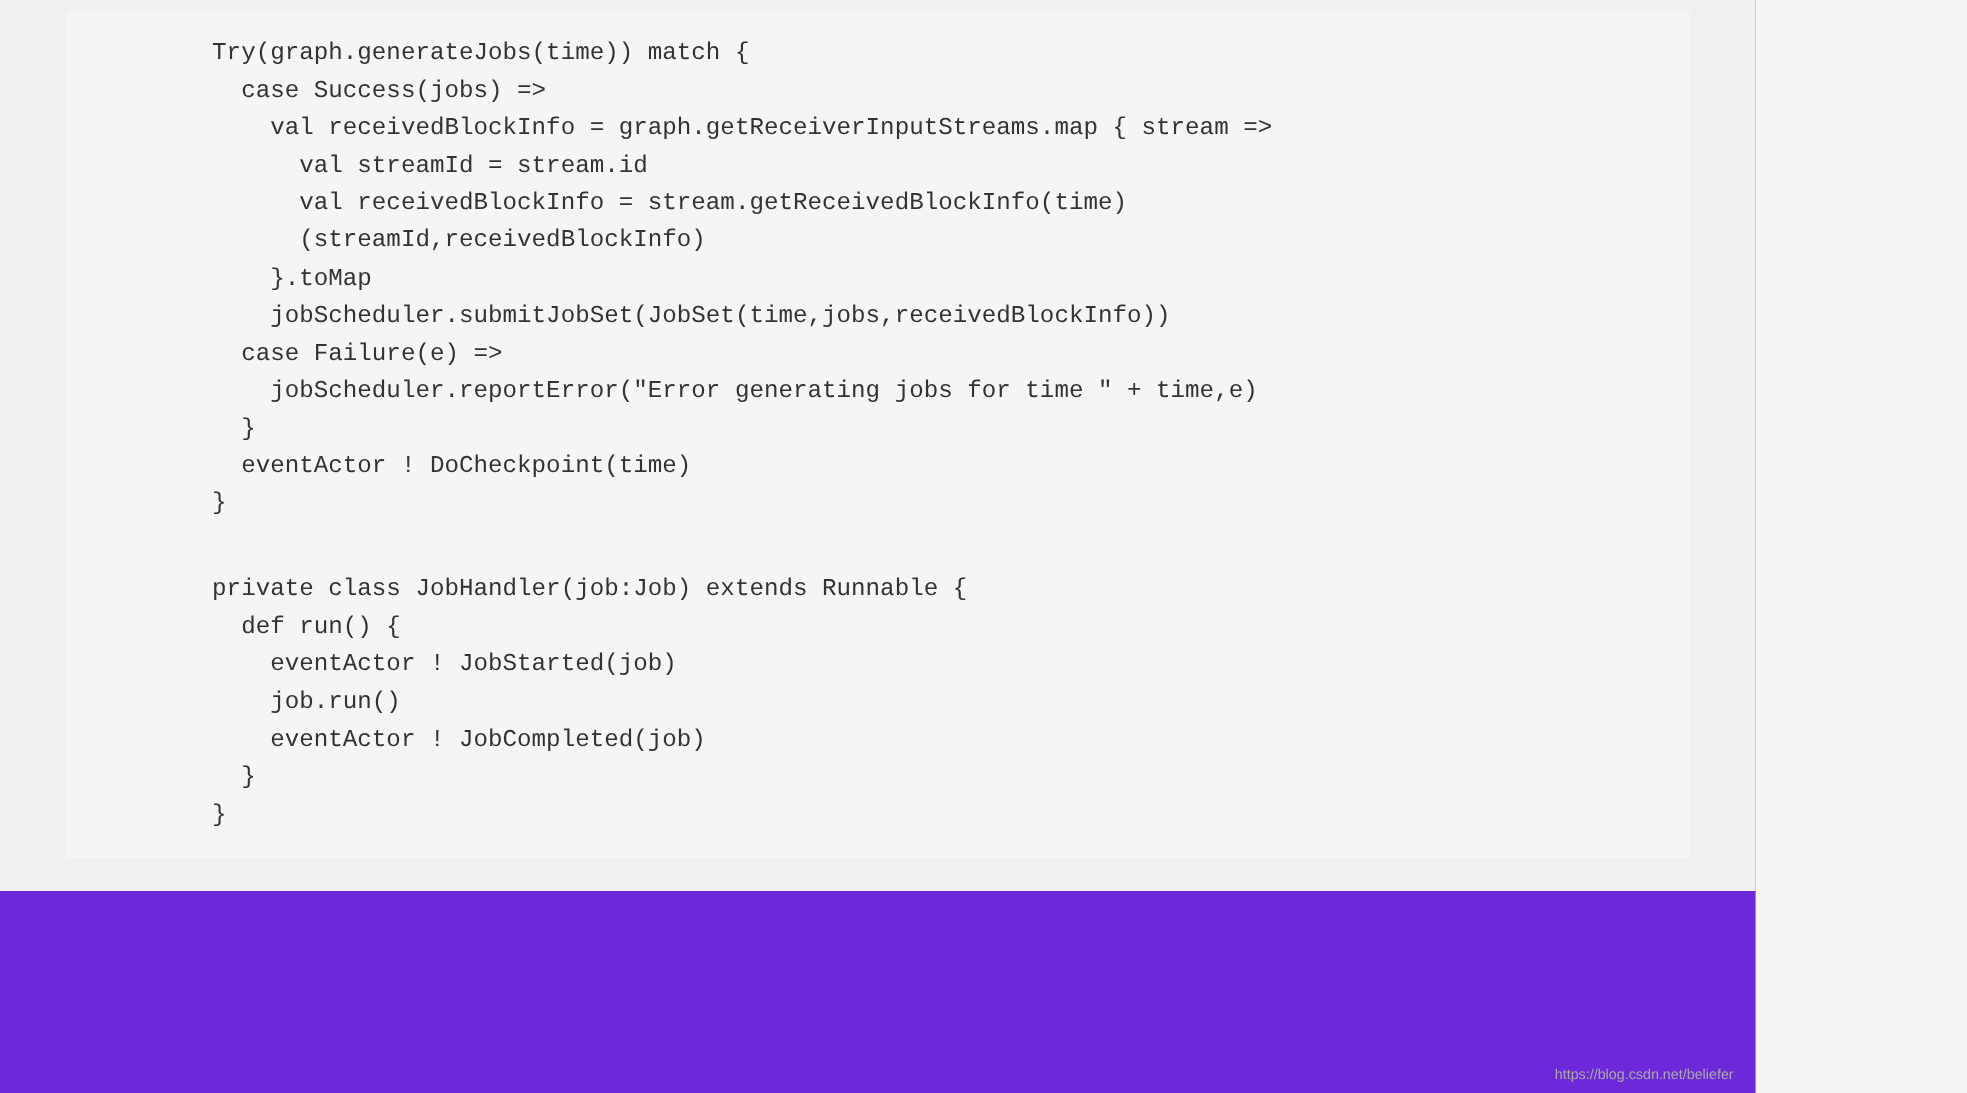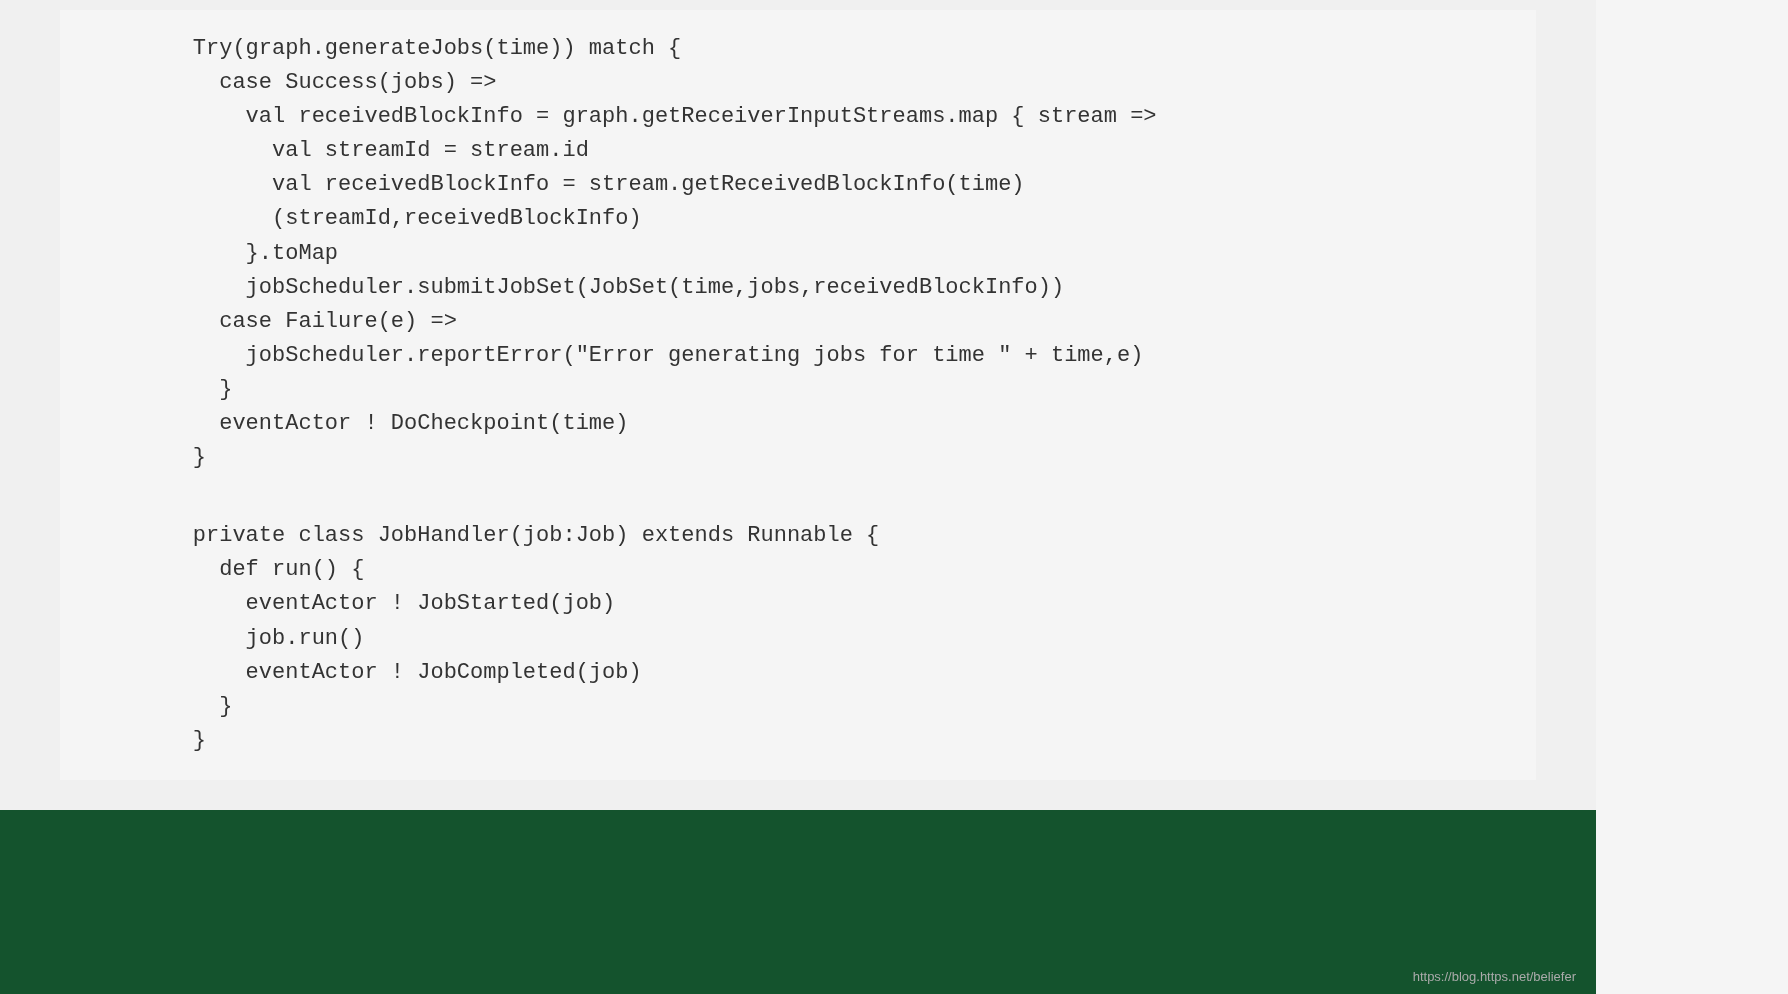--- a/index.html
+++ b/index.html
@@ -14,21 +14,21 @@
       width: 1788px;
       min-height: 994px;
       display: flex;
       align-items: flex-start;
       justify-content: flex-start;
     }
 
     .page-container {
       width: 1596px;
       min-height: 994px;
-      background-color: #14532d;
+      background-color: #6d28d9;
       padding: 0;
       position: relative;
     }
 
     .content-area {
       padding: 10px 60px 30px 60px;
       background-color: #f0f0f0;
     }
 
     .code-block {
@@ -95,15 +95,15 @@
         eventActor ! JobStarted(job)
         job.run()
         eventActor ! JobCompleted(job)
       }
     }</pre>
     </div>
 
   </div>
 
   <div class="watermark">
-    <span>https://blog.https.net/beliefer</span>
+    <span>https://blog.csdn.net/beliefer</span>
   </div>
 </div>
 
 </body></html>

